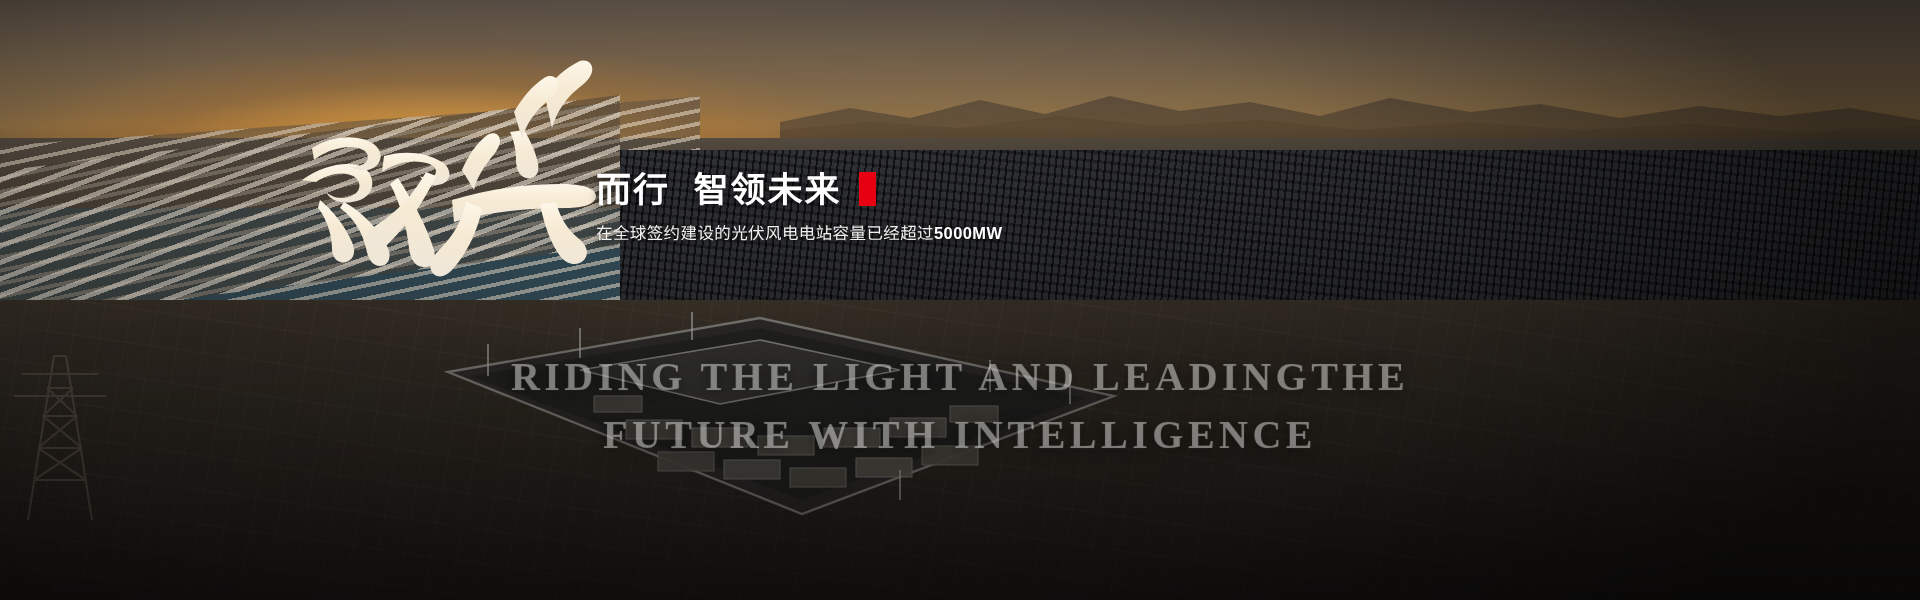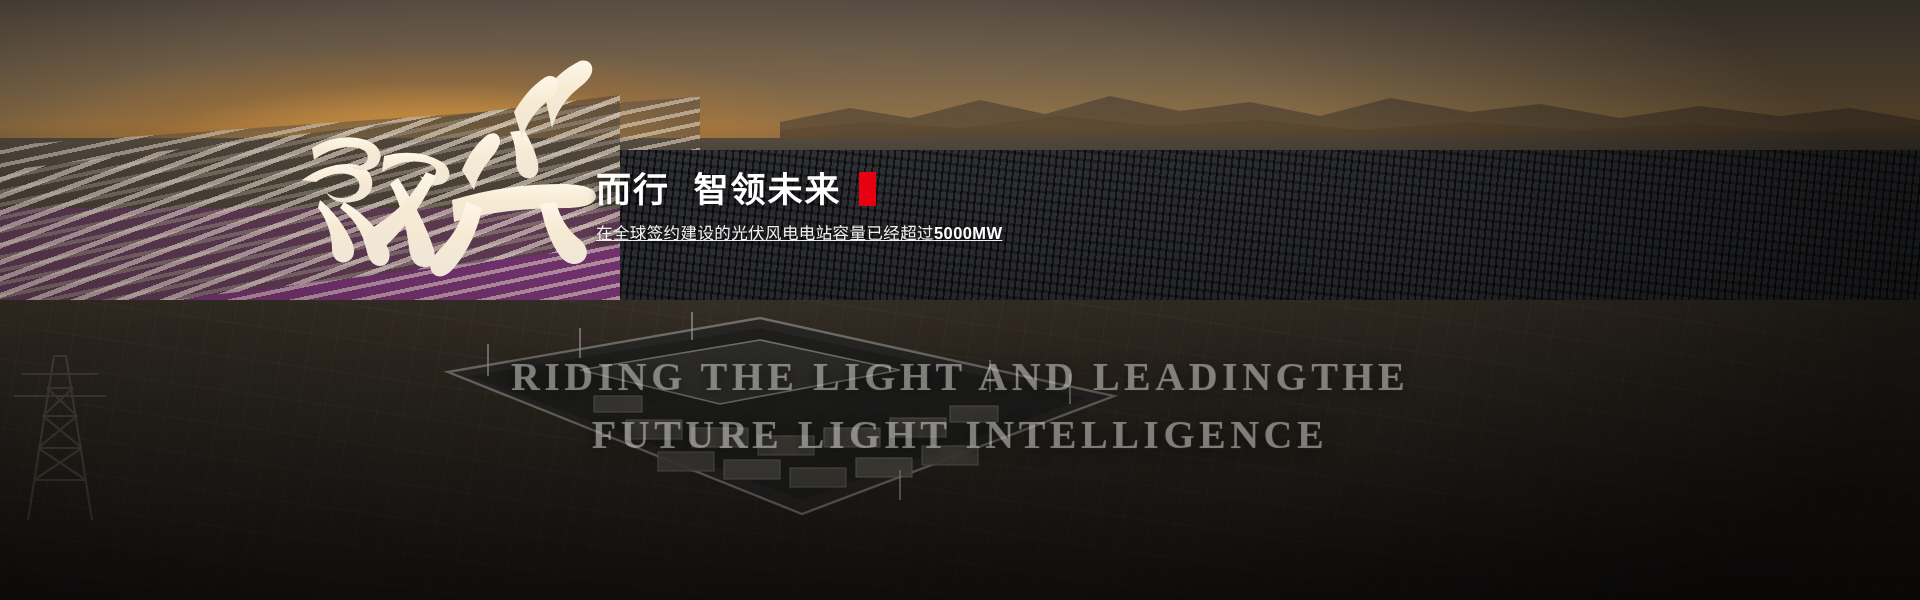--- a/index.html
+++ b/index.html
@@ -10,21 +10,21 @@
   }
   body {
     font-family: "Liberation Sans", "DejaVu Sans", sans-serif;
   }
 
   .banner {
     position: relative;
     width: 1920px;
     height: 600px;
     overflow: hidden;
-    background: #a21caf;
+    background: #0c4a6e;
   }
 
   
 
   
   .sky {
     position: absolute;
     left: 0; top: 0;
     width: 1920px;
     height: 168px;
@@ -230,21 +230,20 @@
     margin-left: 18px;
     flex: 0 0 auto;
   }
   .subline {
     font-size: 16.5px;
     color: #f2f1ef;
     line-height: 1.68;
     letter-spacing: 0.4px;
     text-shadow: 0 1px 6px rgba(0,0,0,0.8);
     white-space: nowrap;
-    text-decoration: underline;
   }
   .subline b { font-weight: 700; color: #ffffff; }
 
   
   .english {
     position: absolute;
     left: 0; top: 348px;
     width: 1920px;
     text-align: center;
     pointer-events: none;
@@ -385,16 +384,16 @@
     </div>
 
     <div class="subline">
       <span>在全球签约建设的光伏风电电站容量已经超过</span><b>5000MW</b><span></span>
     </div>
 
   </div>
 
   <div class="english">
     <div class="english-line">RIDING THE LIGHT AND LEADINGTHE</div>
-    <div class="english-line">FUTURE LIGHT INTELLIGENCE</div>
+    <div class="english-line">FUTURE WITH INTELLIGENCE</div>
   </div>
 
 </div>
 
 </body></html>

